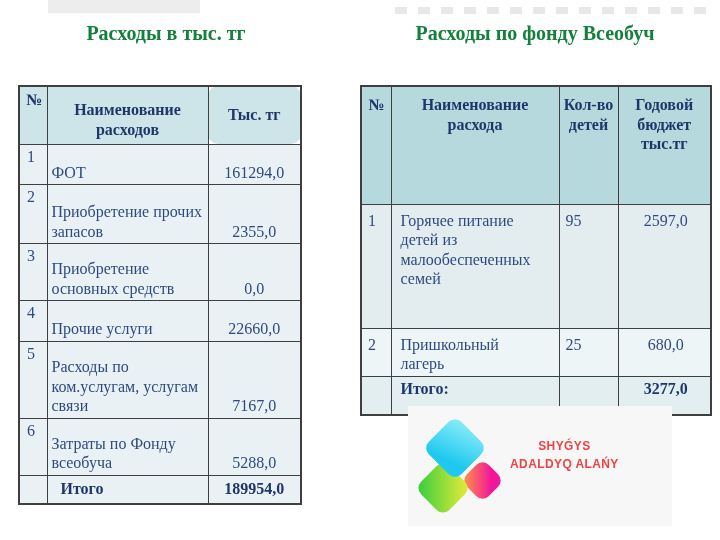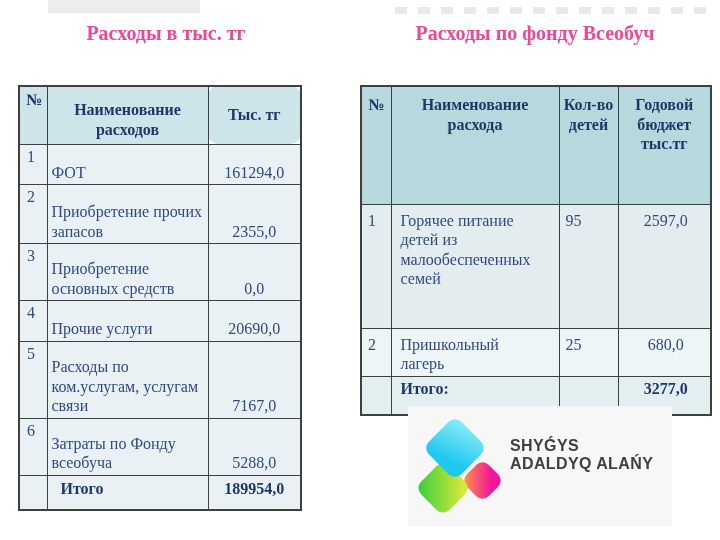--- a/index.html
+++ b/index.html
@@ -21,21 +21,21 @@
   .artifact-dashes {
     position: absolute; left: 395px; top: 7px; width: 315px; height: 7px;
     background: repeating-linear-gradient(90deg, #e8e8e8 0 12px, transparent 12px 23px);
   }
 
   .panel-title {
     position: absolute;
     text-align: center;
     font-size: 20px;
     font-weight: bold;
-    color: #ec4899;
+    color: #15803d;
     line-height: 1.3;
   }
   .title-left  { left: 12px;  top: 20px; width: 308px; }
   .title-right { left: 362px; top: 20px; width: 346px; }
 
   table {
     position: absolute;
     border-collapse: collapse;
     table-layout: fixed;
     font-size: 16px;
@@ -66,21 +66,21 @@
   .tbl-left tbody td   { background: #e9f1f5; }
   .tbl-left td.num  { vertical-align: top; padding: 2px 0 0 7px; }
   .tbl-left td.name { vertical-align: bottom; padding: 1px 3px 2px 4px; }
   .tbl-left td.val  { vertical-align: bottom; text-align: center; padding: 18px 2px 2px 2px; }
   .tbl-left tr.r1 { height: 36px; }
   .tbl-left tr.r2 { height: 59px; }
   .tbl-left tr.r3 { height: 57px; }
   .tbl-left tr.r4 { height: 38px; }
   .tbl-left tr.r5 { height: 77px; }
   .tbl-left tr.r6 { height: 57px; }
-  .tbl-left tr.total { height: 35px; }
+  .tbl-left tr.total { height: 29px; }
   .tbl-left tr.total td { vertical-align: top; font-weight: bold; color: #1e3768; padding-top: 3px; }
   .tbl-left tr.total td.name { padding-left: 13px; }
 
   
   .tbl-right { left: 360px; top: 85px; width: 350px; }
   .tbl-right col.c-num      { width: 30px; }
   .tbl-right col.c-name     { width: 168px; }
   .tbl-right col.c-children { width: 59px; }
   .tbl-right col.c-budget   { width: 93px; }
   .tbl-right th { background: #b6d9dd; vertical-align: top; padding-top: 8px; }
@@ -113,22 +113,22 @@
     z-index: 3;
   }
   .d-green {
     left: 15px; top: 62px; width: 40px; height: 40px;
     background: linear-gradient(to top right, #2ecc3f, #d6e838 85%);
     z-index: 2;
   }
   .logo-text {
     position: absolute; left: 102px; top: 31px;
     font-family: "Liberation Sans", sans-serif;
-    font-weight: bold; font-size: 16px; line-height: 18px;
-    letter-spacing: 0.4px; color: #404040; white-space: nowrap;
+    font-weight: bold; font-size: 12px; line-height: 18px;
+    letter-spacing: 0.4px; color: #ef4444; white-space: nowrap; text-align: center;
   }
 </style>
 </head>
 <body>
 
 <div class="artifact-strip"></div>
 <div class="artifact-dashes"></div>
 
 <div class="panel-title title-left">
   <div>Расходы  в тыс. тг</div>
@@ -163,21 +163,21 @@
       <td class="val">2355,0</td>
     </tr>
     <tr class="r3">
       <td class="num">3</td>
       <td class="name">Приобретение основных средств</td>
       <td class="val">0,0</td>
     </tr>
     <tr class="r4">
       <td class="num">4</td>
       <td class="name">Прочие услуги</td>
-      <td class="val">20690,0</td>
+      <td class="val">22660,0</td>
     </tr>
     <tr class="r5">
       <td class="num">5</td>
       <td class="name">Расходы по ком.услугам, услугам связи</td>
       <td class="val">7167,0</td>
     </tr>
     <tr class="r6">
       <td class="num">6</td>
       <td class="name">Затраты по Фонду всеобуча</td>
       <td class="val">5288,0</td>

